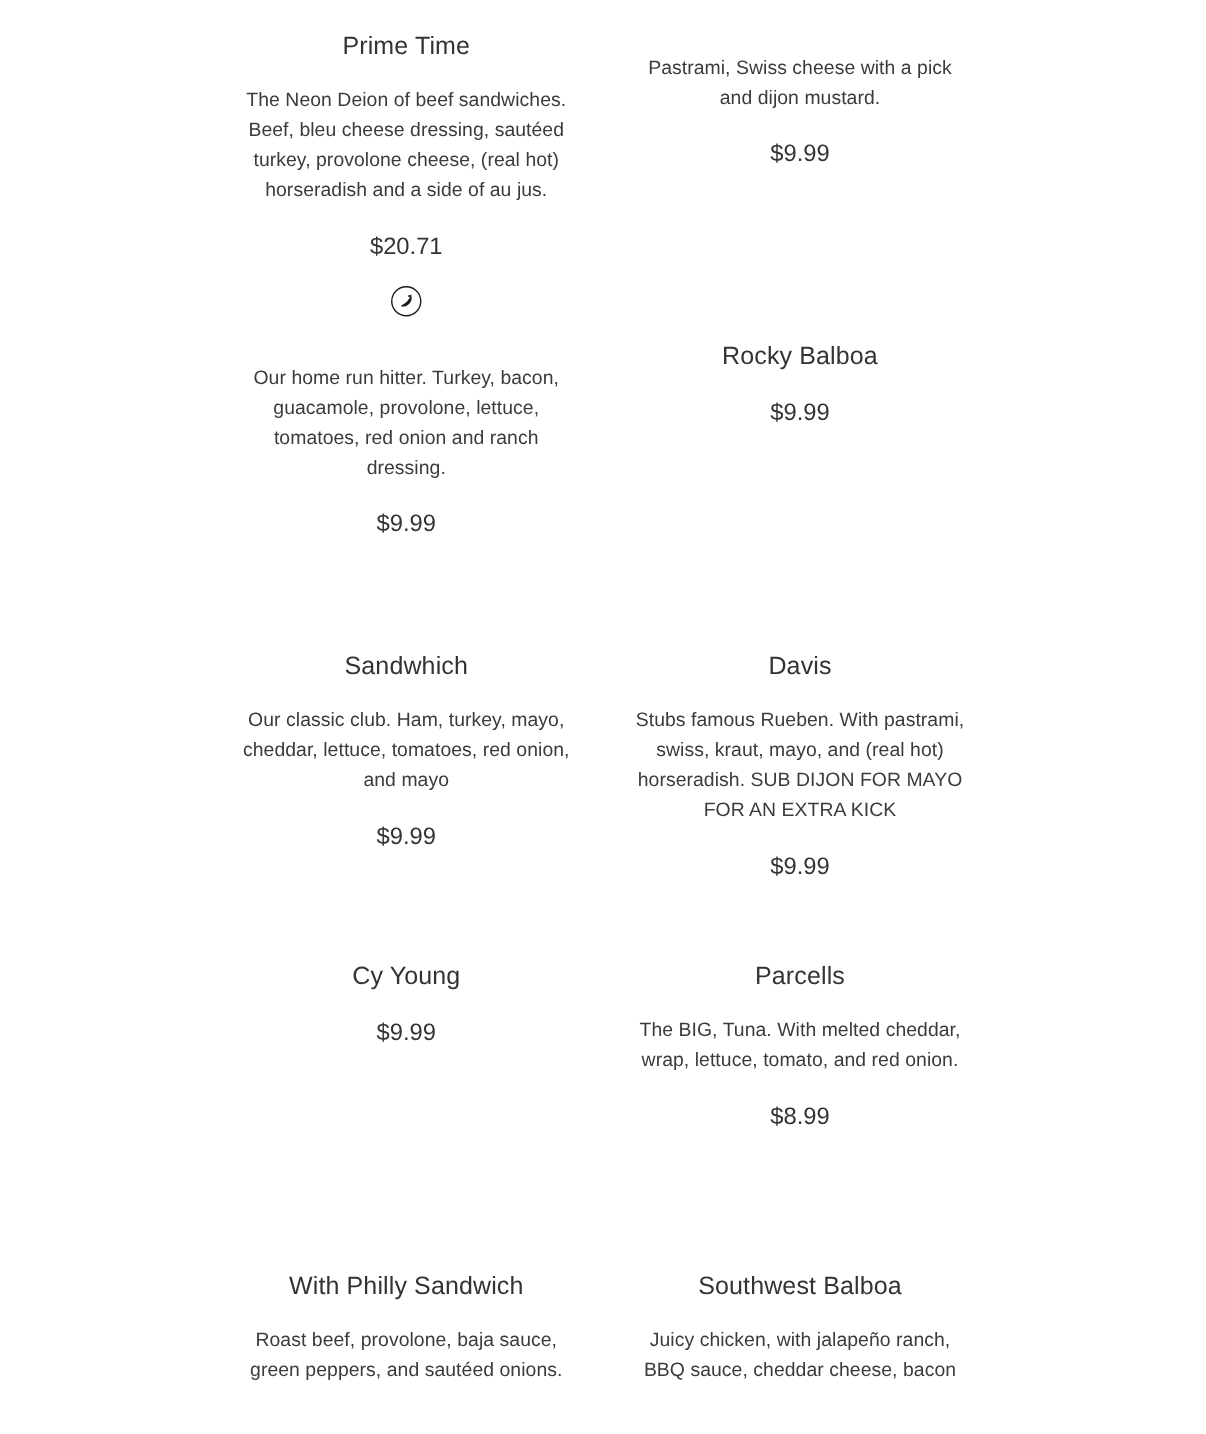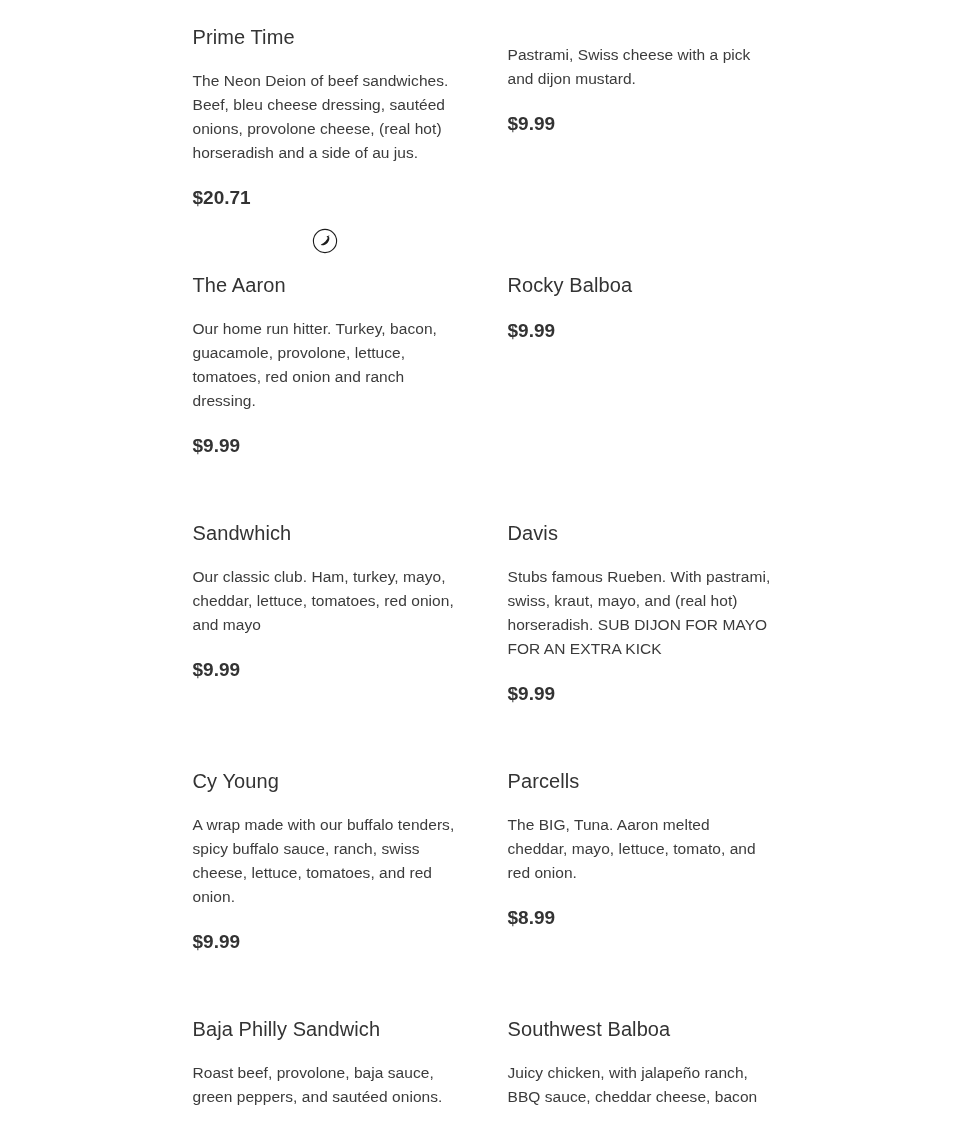--- a/index.html
+++ b/index.html
@@ -20,21 +20,21 @@
     margin: 0 auto;
     padding-top: 24px;
     box-sizing: content-box;
     display: grid;
     grid-template-columns: 315px 315px;
     grid-auto-rows: 248px;
     column-gap: 0px;
     row-gap: 0px;
   }
   .menu-item {
-    text-align: left;
+    text-align: center;
     padding: 0 25px;
     box-sizing: border-box;
   }
   .item-title {
     font-size: 20px;
     font-weight: 400;
     line-height: 26px;
     color: #333333;
     margin: 0;
     letter-spacing: 0.1px;
@@ -42,60 +42,59 @@
   .item-desc {
     font-size: 15.5px;
     font-weight: 400;
     line-height: 24px;
     color: #3b3b3b;
     margin: 19px 0 0 0;
     letter-spacing: 0.05px;
   }
   .item-price {
     font-size: 19px;
-    font-weight: 700;
+    font-weight: 400;
     line-height: 26px;
     color: #333333;
     margin: 20px 0 0 0;
   }
   .spicy-wrap {
     margin-top: 17px;
     display: flex;
     justify-content: center;
     align-items: center;
   }
   .spicy-icon {
     display: block;
   }
 </style>
 </head>
 <body>
 
 <div id="menu-grid">
   <div class="menu-item">
     <h3 class="item-title">Prime Time</h3>
-    <p class="item-desc">The Neon Deion of beef sandwiches. Beef, bleu cheese dressing, sautéed onions, provolone cheese, (real hot) horseradish and a side of au jus.</p>
+    <p class="item-desc">The Neon Deion of beef sandwiches. Beef, bleu cheese dressing, sautéed turkey, provolone cheese, (real hot) horseradish and a side of au jus.</p>
     <p class="item-price">$20.71</p>
     <div class="spicy-wrap">
       <svg class="spicy-icon" width="26" height="26" viewBox="0 0 26 26" fill="none">
         <circle cx="13" cy="13" r="11.6" stroke="#1c1c1c" stroke-width="1.1" fill="none"></circle>
         <path d="M16.9 8.1c-0.5 0.35 -1.15 0.3 -1.85 0.55 c-0.25 0.1 -0.15 0.5 0.15 0.45 c0.45 -0.08 0.85 -0.1 1.2 0" stroke="#1c1c1c" stroke-width="0.95" stroke-linecap="round" fill="none"></path>
         <path d="M16.95 8.6 c0.9 1.9 0.35 4.4 -1.5 6.3 c-1.9 1.95 -4.5 2.75 -6.3 2.2 c-0.4 -0.12 -0.45 -0.55 -0.1 -0.72 c1.5 -0.72 2.95 -1.55 4.3 -2.9 c1.35 -1.35 2.2 -2.85 2.9 -4.4 c0.16 -0.35 0.58 -0.32 0.7 -0.48 Z" fill="#1c1c1c"></path>
       </svg>
     </div>
   </div>
 
   <div class="menu-item">
     <p class="item-desc">Pastrami, Swiss cheese with a pick and dijon mustard.</p>
     <p class="item-price">$9.99</p>
 
   </div>
 
   <div class="menu-item">
-    <h3 class="item-title">The Aaron</h3>
     <p class="item-desc">Our home run hitter. Turkey, bacon, guacamole, provolone, lettuce, tomatoes, red onion and ranch dressing.</p>
     <p class="item-price">$9.99</p>
 
   </div>
 
   <div class="menu-item">
     <h3 class="item-title">Rocky Balboa</h3>
     <p class="item-price">$9.99</p>
 
   </div>
@@ -109,34 +108,33 @@
 
   <div class="menu-item">
     <h3 class="item-title">Davis</h3>
     <p class="item-desc">Stubs famous Rueben. With pastrami, swiss, kraut, mayo, and (real hot) horseradish. SUB DIJON FOR MAYO FOR AN EXTRA KICK</p>
     <p class="item-price">$9.99</p>
 
   </div>
 
   <div class="menu-item">
     <h3 class="item-title">Cy Young</h3>
-    <p class="item-desc">A wrap made with our buffalo tenders, spicy buffalo sauce, ranch, swiss cheese, lettuce, tomatoes, and red onion.</p>
     <p class="item-price">$9.99</p>
 
   </div>
 
   <div class="menu-item">
     <h3 class="item-title">Parcells</h3>
-    <p class="item-desc">The BIG, Tuna. Aaron melted cheddar, mayo, lettuce, tomato, and red onion.</p>
+    <p class="item-desc">The BIG, Tuna. With melted cheddar, wrap, lettuce, tomato, and red onion.</p>
     <p class="item-price">$8.99</p>
 
   </div>
 
   <div class="menu-item">
-    <h3 class="item-title">Baja Philly Sandwich</h3>
+    <h3 class="item-title">With Philly Sandwich</h3>
     <p class="item-desc">Roast beef, provolone, baja sauce, green peppers, and sautéed onions.</p>
 
   </div>
 
   <div class="menu-item">
     <h3 class="item-title">Southwest Balboa</h3>
     <p class="item-desc">Juicy chicken, with jalapeño ranch, BBQ sauce, cheddar cheese, bacon</p>
 
   </div>
 </div>

